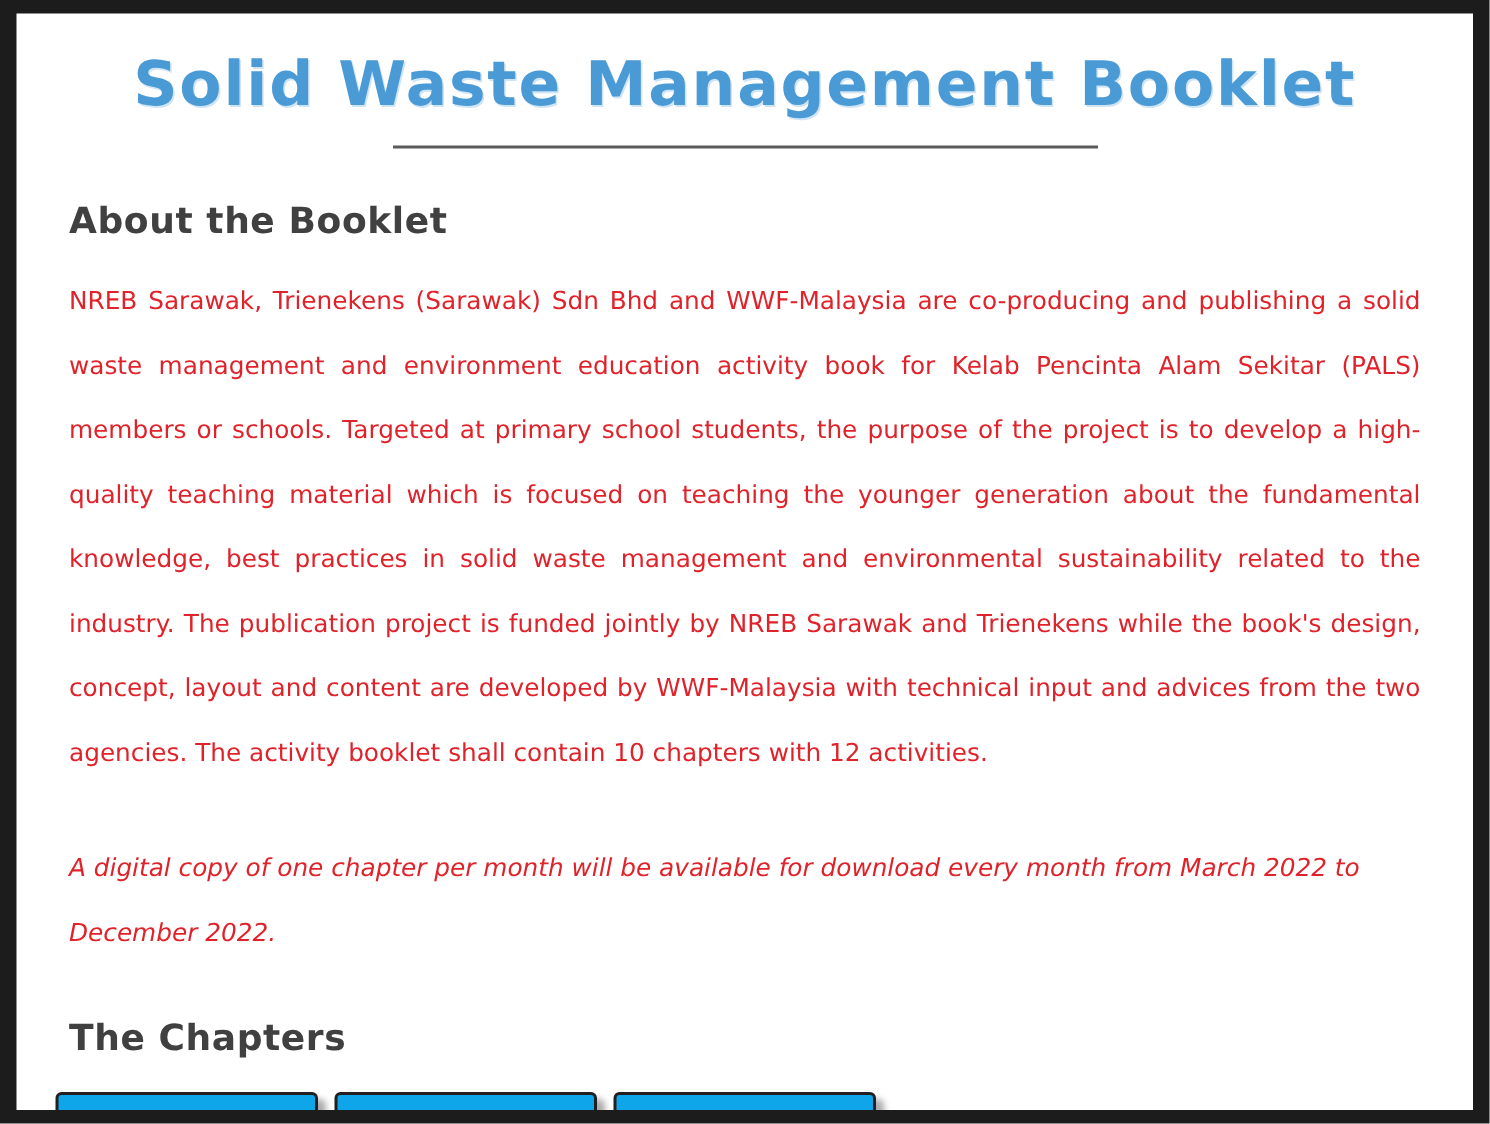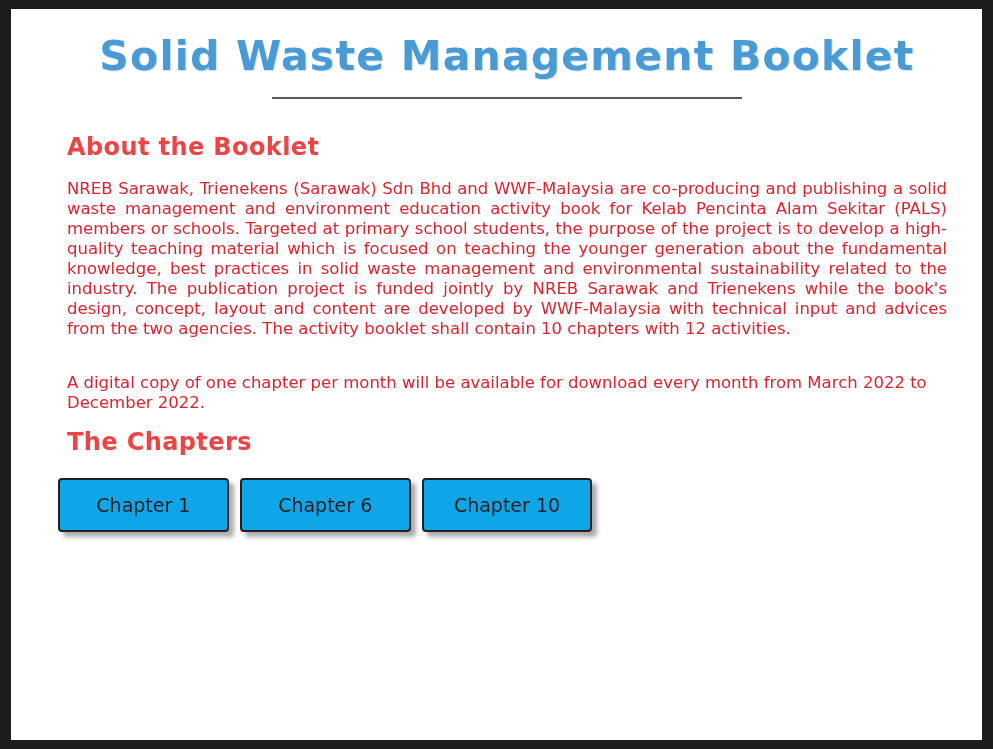--- a/index.html
+++ b/index.html
@@ -15,59 +15,59 @@
   }
   .page {
     position: absolute;
     left: 11px;
     top: 9px;
     width: 971px;
     height: 731px;
     background: #ffffff;
     box-sizing: border-box;
     overflow: hidden;
-    padding-left: 21px;
   }
   .title {
     text-align: center;
     color: #4a9ad6;
     font-family: "DejaVu Sans", sans-serif;
     font-size: 41px;
     font-weight: bold;
     letter-spacing: 1.2px;
     margin-top: 23px;
     text-shadow: 1px 1px 0 #cfe4f4;
   }
   .title-rule {
     width: 470px;
     height: 2px;
     background: #5b5b5b;
     margin: 17px auto 0 auto;
   }
   .section-heading {
-    color: #ef4444;
+    color: #404040;
     font-size: 24px;
     font-weight: bold;
     letter-spacing: 0.4px;
     margin-left: 35px;
   }
   #about-heading { margin-top: 34px; }
   .body-text {
     color: #e0232b;
     font-size: 16.5px;
-    line-height: 20px;
+    line-height: 43px;
     margin: 18px 35px 0 35px;
     text-align: justify;
   }
   .body-text.second {
     margin-top: 34px;
     text-align: left;
+    font-style: italic;
   }
   #chapters-heading {
-    margin-top: 15px;
+    margin-top: 35px;
   }
   .chapter-grid {
     margin: 22px 26px 0 26px;
     display: grid;
     grid-template-columns: repeat(5, 1fr);
     grid-gap: 18px 11px;
   }
   .chapter-btn {
     background: #0ea5e9;
     border: 2px solid #231f20;

